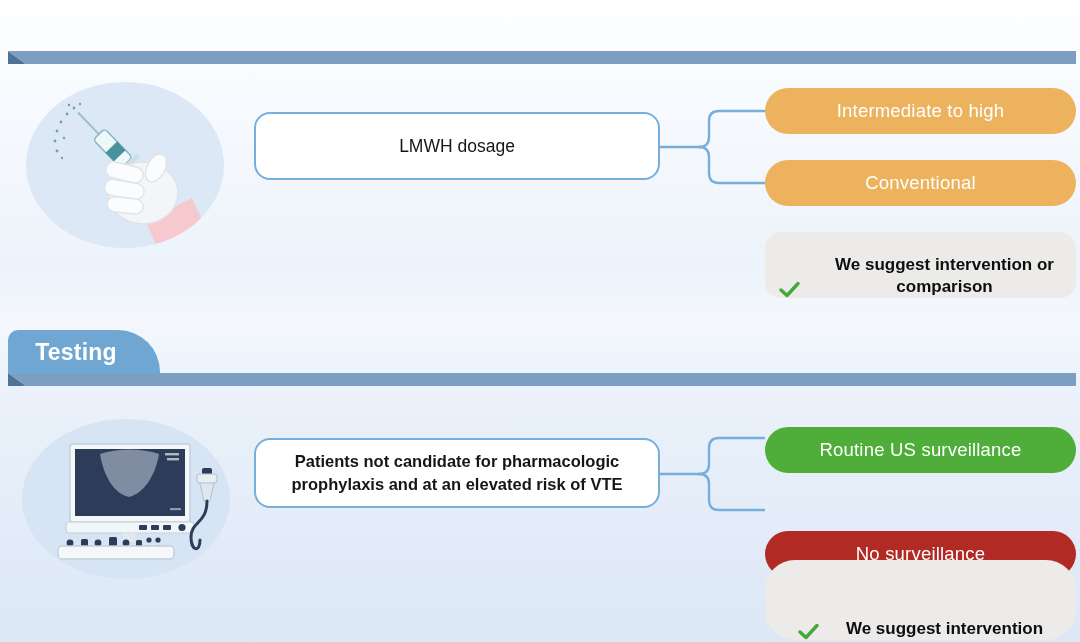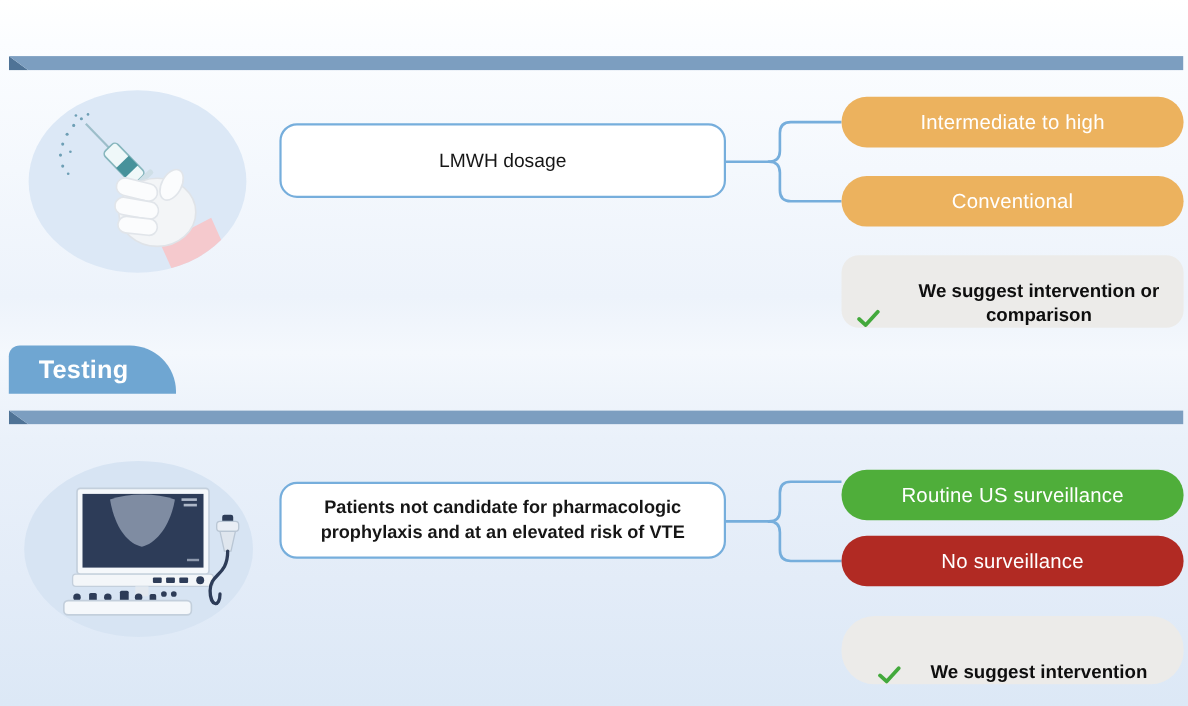--- a/index.html
+++ b/index.html
@@ -11,21 +11,21 @@
 
   
   .tab {
     position:absolute; left:8px; height:44px;
     background:#6fa6d2; border-radius:10px 42px 0 0;
     display:flex; align-items:center; justify-content:center;
     color:#ffffff; font-weight:bold; font-size:23px; letter-spacing:.2px;
     padding-right:16px; box-sizing:border-box; z-index:3;
   }
   .tab.t1 { width:120px; top:8px; }
-  .tab.t2 { width:152px; top:314px; }
+  .tab.t2 { width:152px; top:330px; }
   .bar {
     position:absolute; left:8px; width:calc(100% - 12px); height:13px;
     background:#7c9ec0; clip-path:polygon(0 0,100% 0,100% 100%,18px 100%);
     z-index:2;
   }
   .bar-fold {
     position:absolute; left:8px; width:18px; height:13px;
     background:#4f7396; clip-path:polygon(0 0,100% 100%,0 100%);
     z-index:1;
   }
@@ -54,21 +54,21 @@
   .pill.p2a { top:415px; } .pill.p2b { top:487px; }
 
   
   .suggest {
     position:absolute; left:765px; width:311px; border-radius:16px;
     background:#ecebe9; box-sizing:border-box;
     display:flex; align-items:flex-end; justify-content:center; gap:27px;
     color:#0e0e0e; font-size:17px; font-weight:600; text-align:center; line-height:1.3;
   }
   .suggest.s1 { top:232px; height:66px; }
-  .suggest.s2 { top:560px; height:62px;border-radius:30px; }
+  .suggest.s2 { top:560px; height:80px;border-radius:30px; }
   .suggest .txt { display:inline-block; max-width:235px; }
   .check { flex:0 0 auto; }
 
   
   .illus { position:absolute; }
   .illus.i1 { left:24px; top:80px; }
   .illus.i2 { left:20px; top:418px; }
 </style>
 </head>
 <body>
@@ -197,21 +197,21 @@
     <g fill="none" stroke="#76aedc" stroke-width="2.4" stroke-linecap="round">
       <path d="M0,42 H40"></path>
       <path d="M40,42 Q50,42 50,32 V16 Q50,6 60,6 H106"></path>
       <path d="M40,42 Q50,42 50,52 V68 Q50,78 60,78 H106"></path>
     </g>
   </svg>
 
   <div class="pill p2a" style="background: rgb(79, 174, 58); margin-top: 12px;">
     <span>Routine US surveillance</span>
   </div>
-  <div class="pill p2b" style="background: rgb(177, 42, 35);">
+  <div class="pill p2b" style="background: rgb(177, 42, 35); margin-top: 44px;">
     <span>No surveillance</span>
   </div>
 
   <div class="suggest s2">
     <svg class="check" width="21" height="17" viewBox="0 0 21 17">
       <path d="M2,9 L8,14.5 L19,2.5" fill="none" stroke="#43a93c" stroke-width="3.4" stroke-linecap="round" stroke-linejoin="round"></path>
     </svg>
     <span class="txt" style="max-width:260px">We suggest intervention</span>
   </div>
 

